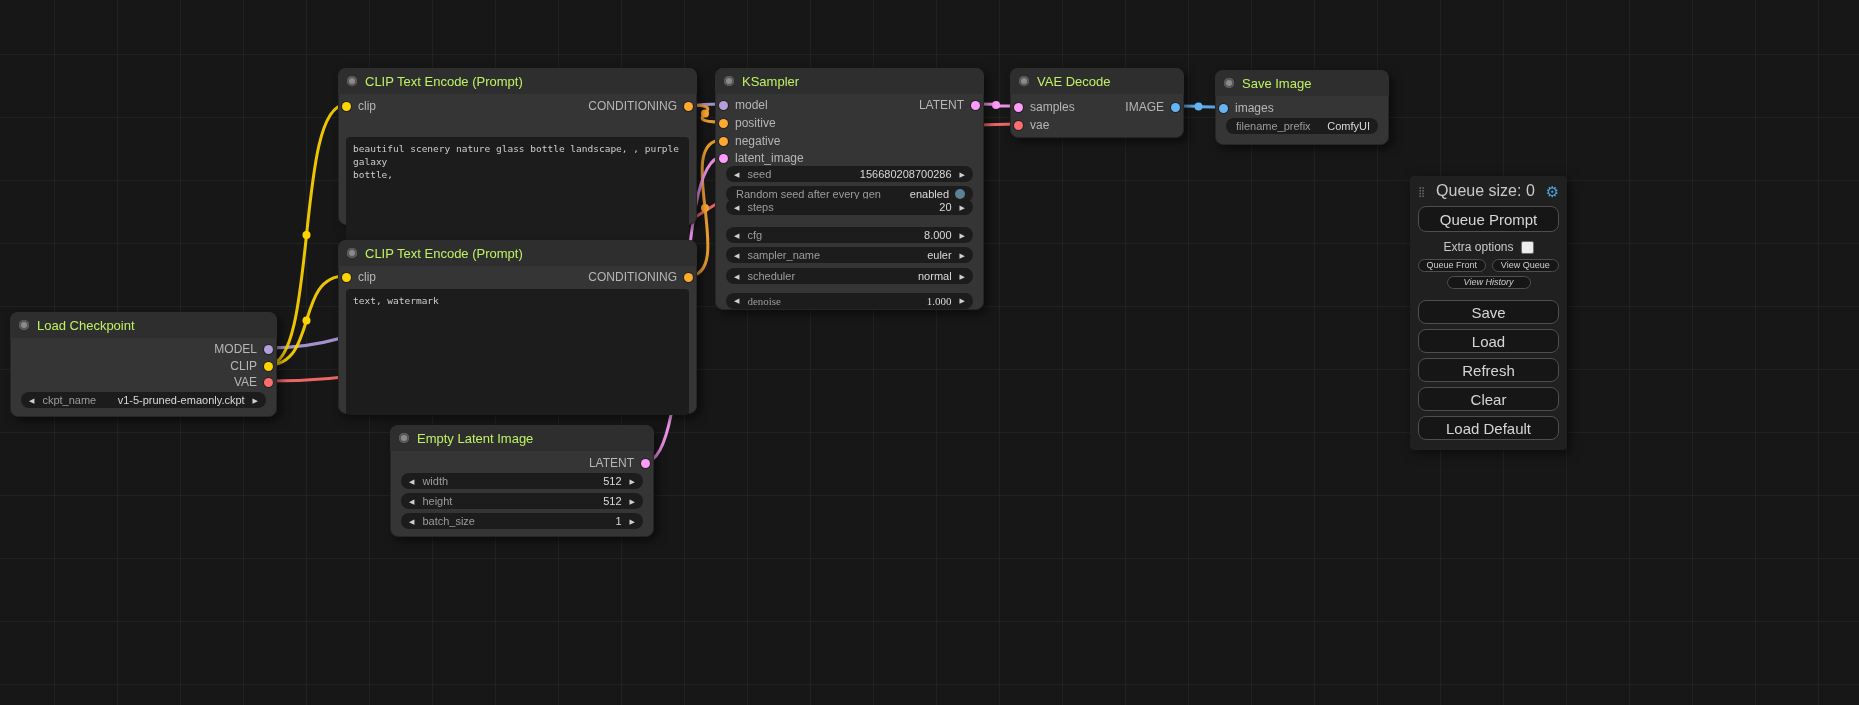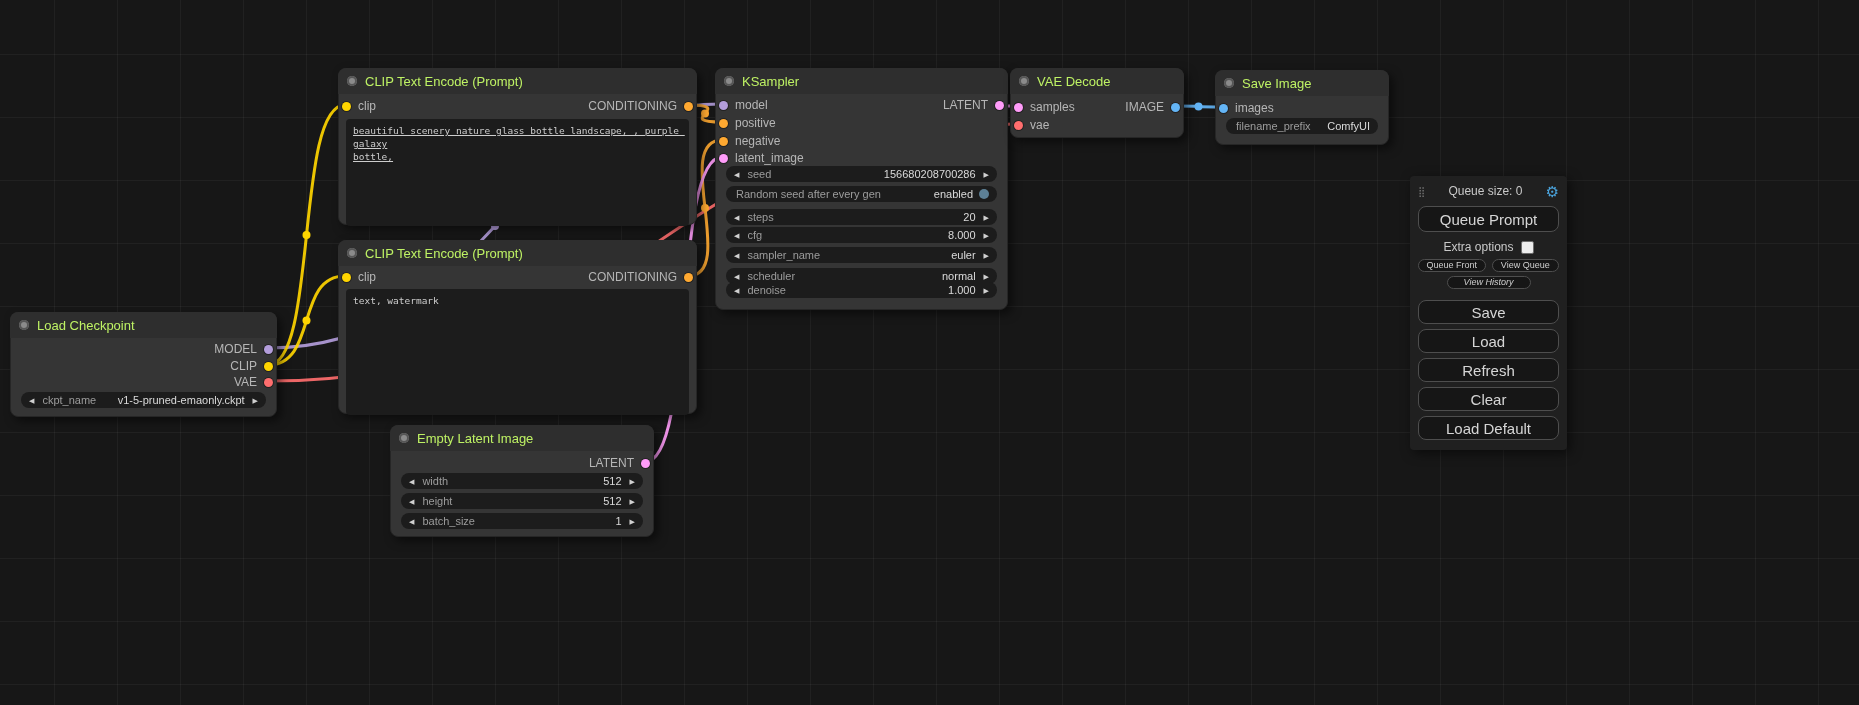--- a/index.html
+++ b/index.html
@@ -26,21 +26,21 @@
   .warr{font-size:7px;color:#d0d0d0;flex:none;line-height:1;}
   .wlabel{color:#9c9c9c;margin-left:8px;white-space:nowrap;}
   .widget.plain .wlabel,.widget.toggle .wlabel{margin-left:2px;}
   .wvalue{margin-left:auto;color:#dadada;white-space:nowrap;}
   .widget.arrows .wvalue{margin-right:8px;}
   .toggle-dot{width:10px;height:10px;border-radius:50%;background:#5d8096;margin-left:6px;flex:none;}
   .ntext{position:absolute;left:7px;right:7px;background:#1c1c1c;border-radius:4px;padding:5px 7px;font-family:"DejaVu Sans Mono",monospace;font-size:9.5px;line-height:13px;color:#cdcdcd;white-space:pre-wrap;overflow:hidden;}
   #menu{position:absolute;z-index:4;left:1410px;top:176px;width:157px;background:#202020;border-radius:4px;box-shadow:3px 3px 12px rgba(0,0,0,.55);padding:6px 8px 10px;box-sizing:border-box;}
   .menu-header{display:flex;align-items:center;height:18px;}
   .drag-handle{color:#6f6f6f;font-size:10px;cursor:move;flex:none;}
-  .queue-size{flex:1;text-align:center;color:#c9c9c9;font-size:12px;}
+  .queue-size{flex:1;text-align:center;color:#c9c9c9;font-size:16px;}
   .gear-icon{color:#4aa3dc;font-size:15px;cursor:pointer;flex:none;line-height:1;}
   .btn{display:block;width:100%;background:#161616;border:1px solid #4e4e4e;border-radius:8px;color:#d6d6d6;font-size:15px;height:24px;margin-top:5px;cursor:pointer;font-family:inherit;padding:0;}
   #queue-prompt{height:26px;margin-top:6px;}
   .extra-row{display:flex;align-items:flex-end;justify-content:center;gap:7px;margin-top:7px;color:#c9c9c9;font-size:12px;height:15px;}
   .checkbox{width:11px;height:11px;background:#ececec;border:1px solid #6b6b6b;border-radius:2px;flex:none;}
   .small-row{display:flex;gap:6px;margin-top:5px;}
   .btn-small{flex:1;background:#161616;border:1px solid #4e4e4e;border-radius:9px;color:#cfcfcf;font-size:9px;height:13px;padding:0;cursor:pointer;font-family:inherit;line-height:11px;}
   .vh-row{display:flex;justify-content:center;margin-top:4px;}
   .vh-row .btn-small{flex:none;width:84px;font-style:italic;}
   .btn-stack{margin-top:11px;}
@@ -100,21 +100,21 @@
           <span class="tlabel">CLIP Text Encode (Prompt)</span>
         </div>
         <div class="slot in" style="top: 29px;">
           <span class="sdot" style="background: rgb(255, 213, 0);"></span>
           <span class="slabel">clip</span>
         </div>
         <div class="slot out" style="top: 29px;">
           <span class="slabel">CONDITIONING</span>
           <span class="sdot" style="background: rgb(255, 169, 49);"></span>
         </div>
-        <div class="ntext" style="top: 50px; height: 97px; text-decoration: underline;">beautiful scenery nature glass bottle landscape, , purple galaxy
+        <div class="ntext" style="top: 68px; height: 97px;">beautiful scenery nature glass bottle landscape, , purple galaxy
 bottle,</div>
       </div>
       <div class="node" style="left: 338px; top: 240px; width: 357px; height: 172px;">
         <div class="node-title">
           <span class="tdot"></span>
           <span class="tlabel">CLIP Text Encode (Prompt)</span>
         </div>
         <div class="slot in" style="top: 28px;">
           <span class="sdot" style="background: rgb(255, 213, 0);"></span>
           <span class="slabel">clip</span>
@@ -146,21 +146,21 @@
           <span class="wvalue">512</span>
           <span class="warr">▶</span>
         </div>
         <div class="widget arrows" style="top: 87px;">
           <span class="warr">◀</span>
           <span class="wlabel">batch_size</span>
           <span class="wvalue">1</span>
           <span class="warr">▶</span>
         </div>
       </div>
-      <div class="node" style="left: 715px; top: 68px; width: 267px; height: 240px; padding-left: 24px;">
+      <div class="node" style="left: 715px; top: 68px; width: 267px; height: 240px;">
         <div class="node-title">
           <span class="tdot"></span>
           <span class="tlabel">KSampler</span>
         </div>
         <div class="slot in" style="top: 28px;">
           <span class="sdot" style="background: rgb(179, 157, 219);"></span>
           <span class="slabel">model</span>
         </div>
         <div class="slot in" style="top: 46px;">
           <span class="sdot" style="background: rgb(255, 169, 49);"></span>
@@ -182,21 +182,21 @@
           <span class="warr">◀</span>
           <span class="wlabel">seed</span>
           <span class="wvalue">156680208700286</span>
           <span class="warr">▶</span>
         </div>
         <div class="widget toggle" style="top: 117px;">
           <span class="wlabel">Random seed after every gen</span>
           <span class="wvalue">enabled</span>
           <span class="toggle-dot"></span>
         </div>
-        <div class="widget arrows" style="top: 140px;">
+        <div class="widget arrows" style="top: 130px;">
           <span class="warr">◀</span>
           <span class="wlabel">steps</span>
           <span class="wvalue">20</span>
           <span class="warr">▶</span>
         </div>
         <div class="widget arrows" style="top: 158px;">
           <span class="warr">◀</span>
           <span class="wlabel">cfg</span>
           <span class="wvalue">8.000</span>
           <span class="warr">▶</span>
@@ -206,21 +206,21 @@
           <span class="wlabel">sampler_name</span>
           <span class="wvalue">euler</span>
           <span class="warr">▶</span>
         </div>
         <div class="widget arrows" style="top: 199px;">
           <span class="warr">◀</span>
           <span class="wlabel">scheduler</span>
           <span class="wvalue">normal</span>
           <span class="warr">▶</span>
         </div>
-        <div class="widget arrows" style="top: 213px;">
+        <div class="widget arrows" style="top: 224px; font-family: Liberation Serif, serif;">
           <span class="warr">◀</span>
           <span class="wlabel">denoise</span>
           <span class="wvalue">1.000</span>
           <span class="warr">▶</span>
         </div>
       </div>
       <div class="node" style="left: 1010px; top: 68px; width: 172px; height: 68px;">
         <div class="node-title">
           <span class="tdot"></span>
           <span class="tlabel">VAE Decode</span>

